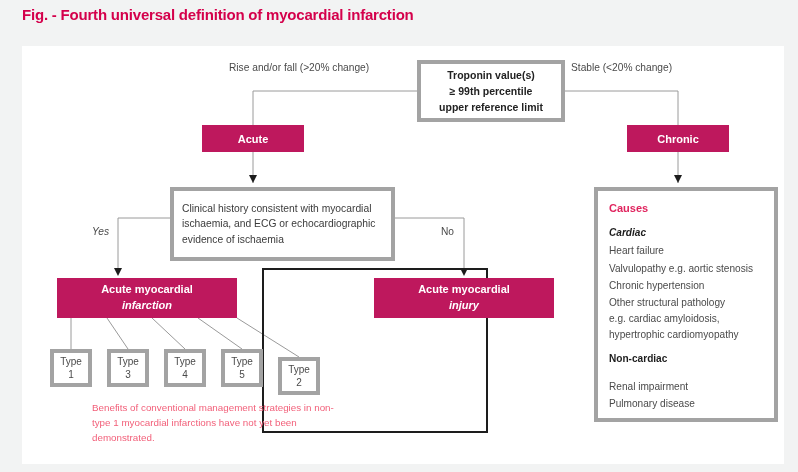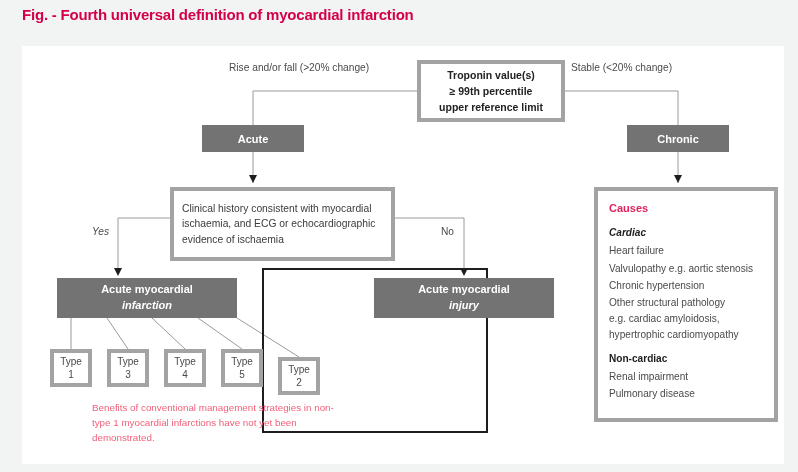--- a/index.html
+++ b/index.html
@@ -38,21 +38,21 @@
   }
 
   .troponin {
     left: 395px; top: 14px; width: 148px; height: 62px;
     justify-content: center; text-align: center;
     font-size: 10.5px; font-weight: bold; line-height: 1.55;
     color: #222;
   }
 
   .purple {
-    background: #737373; color: #fff;
+    background: #be185d; color: #fff;
     display: flex; align-items: center; justify-content: center;
     text-align: center; font-weight: bold;
   }
   .acute  { left: 180px; top: 79px; width: 102px; height: 27px; font-size: 11px; }
   .chronic{ left: 605px; top: 79px; width: 102px; height: 27px; font-size: 11px; }
 
   .clinical {
     left: 148px; top: 141px; width: 225px; height: 74px;
     padding: 6px 8px; font-size: 10.3px; line-height: 1.52;
     align-items: center;
@@ -78,21 +78,21 @@
   .t5 { left: 199px; top: 303px; }
   .t2 { left: 256px; top: 311px; }
 
   .causes {
     left: 572px; top: 141px; width: 184px; height: 235px;
     padding: 9px 11px; display: block;
     font-size: 10.1px; line-height: 1.62; color: #4a4a4a;
   }
   .causes .hdr { color: #e0245e; font-weight: bold; font-size: 11px; margin-bottom: 7px; }
   .causes .sub { color: #1d1d1d; font-weight: bold; margin-bottom: 2px; font-style: italic; }
-  .causes .sub2 { color: #1d1d1d; font-weight: bold; margin-top: 8px; margin-bottom: 2px; }
+  .causes .sub2 { color: #1d1d1d; font-weight: bold; margin-top: 8px; margin-bottom: 12px; }
   .causes .itm { margin-bottom: 1px; }
   .causes .itm-multi { margin-bottom: 1px; line-height: 1.5; }
 
   .lbl {
     position: absolute; font-size: 10.2px; color: #4a4a4a; white-space: nowrap;
   }
   .lbl-rise   { left: 207px; top: 16px; }
   .lbl-stable { left: 549px; top: 16px; }
   .lbl-yes    { left: 70px;  top: 180px; font-style: italic; }
   .lbl-no     { left: 419px; top: 180px; }

